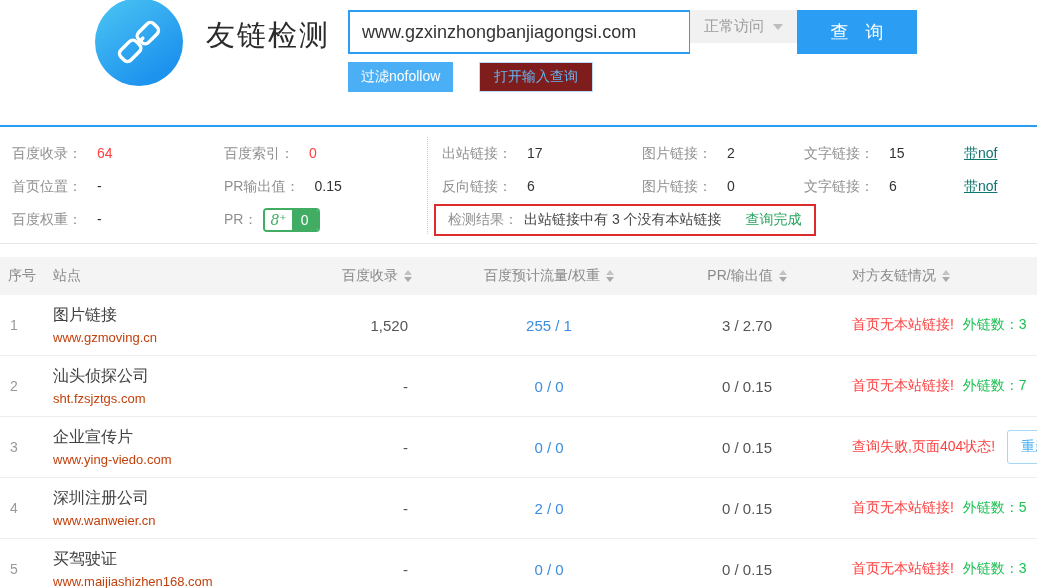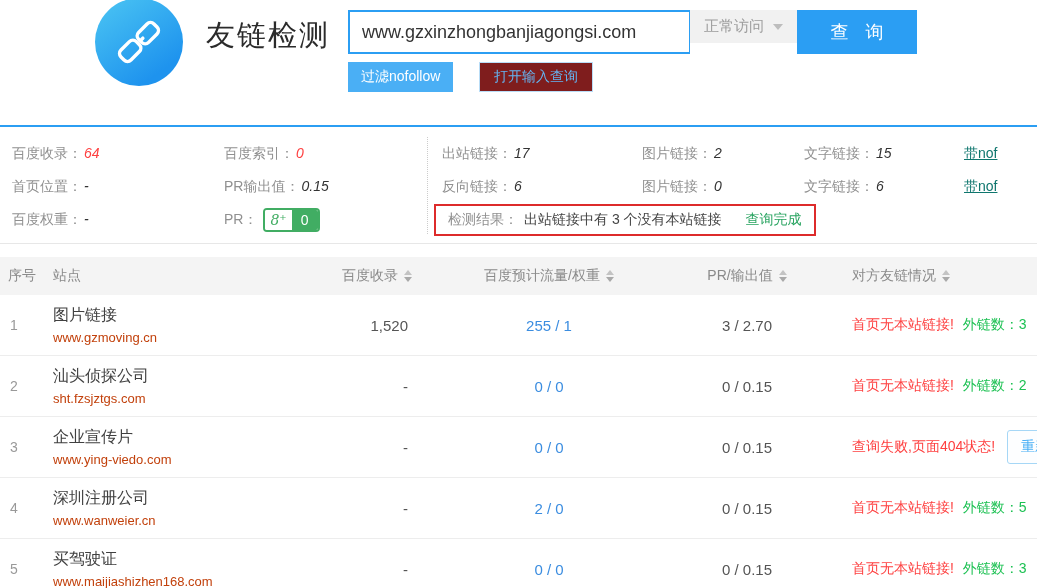--- a/index.html
+++ b/index.html
@@ -54,21 +54,21 @@
     width:428px; padding-left:12px; flex-shrink:0;
     display:grid; grid-template-columns:212px 1fr; grid-auto-rows:33px; align-items:center;
     border-right:1px dotted #ccc;
   }
   .stats-right {
     flex:1; padding-left:14px;
     display:grid; grid-template-columns:200px 162px 160px 1fr; grid-auto-rows:33px; align-items:center;
   }
   .stat { font-size:14px; white-space:nowrap; }
   .stat .lbl { color:#909090; }
-  .stat .val { color:#333; margin-left:2px;font-style:italic; }
+  .stat .val { color:#333; margin-left:15px; }
   .stat .val.red { color:#fe4040; }
   .nof { color:#0f766e; font-size:14px; overflow:hidden; white-space:nowrap;text-decoration:underline; }
   .pr-badge {
     display:inline-flex; vertical-align:middle; margin-left:6px;
     border:2px solid #41ad63; border-radius:4px; overflow:hidden; font-size:14px; line-height:20px;
   }
   .pr-badge .g { background:#fff; color:#41ad63; padding:0 5px; font-style:italic; font-family:"DejaVu Serif",serif; }
   .pr-badge .n { background:#41ad63; color:#fff; padding:0 9px; }
   .result-row { grid-column:1 / -1; }
   .result-box {
@@ -249,21 +249,21 @@
     <div class="c-seq-cell">2</div>
     <div>
       <div class="site-name">汕头侦探公司</div>
       <div class="site-domain">sht.fzsjztgs.com</div>
     </div>
     <div class="c-baidu-cell">-</div>
     <div class="c-traffic-cell">0 / 0</div>
     <div class="c-pr-cell">0 / 0.15</div>
     <div class="c-status-cell">
       <span class="st-red">首页无本站链接!</span>
-      <span class="st-green">外链数：2</span>
+      <span class="st-green">外链数：7</span>
       
     </div>
   </div>
 
   <div class="trow grid-row">
     <div class="c-seq-cell">3</div>
     <div>
       <div class="site-name">企业宣传片</div>
       <div class="site-domain">www.ying-viedo.com</div>
     </div>

